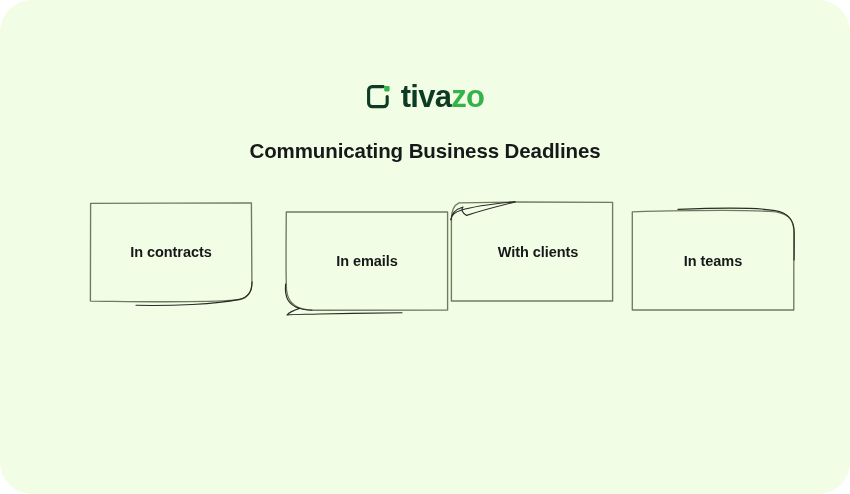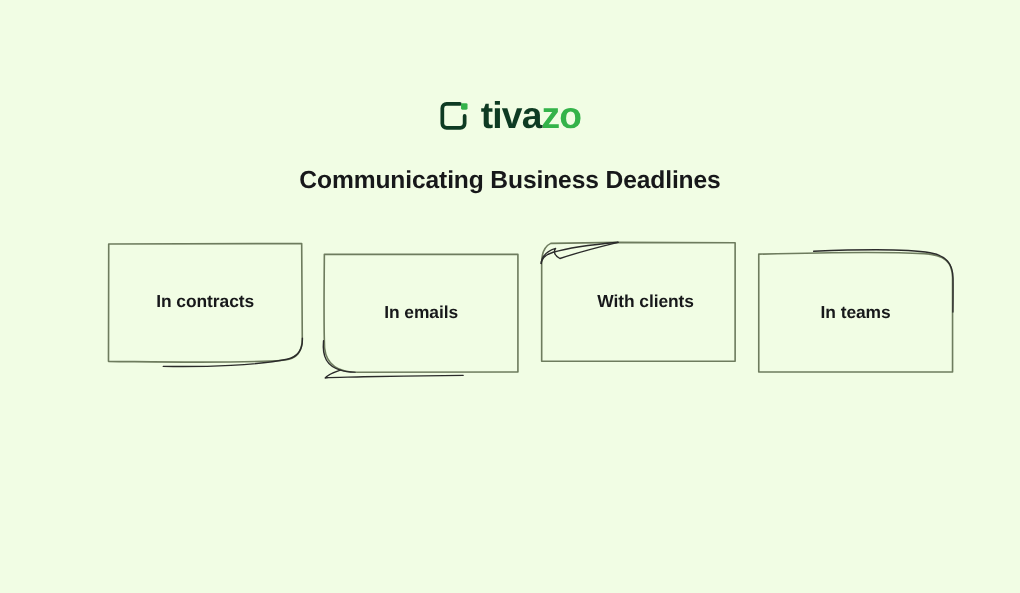--- a/index.html
+++ b/index.html
@@ -13,20 +13,21 @@
     overflow: hidden;
     font-family: "Liberation Sans", sans-serif;
   }
 
   #slide {
     position: relative;
     width: 850px;
     height: 494px;
     background: #F1FDE4;
     overflow: hidden;
+    border-radius: 32px;
   }
 
   
   #brand {
     position: absolute;
     left: 0;
     top: 76px;
     width: 850px;
     height: 40px;
     display: flex;
@@ -102,21 +103,21 @@
     font-size: 14.5px;
     font-weight: bold;
     color: #17181A;
     letter-spacing: -0.05px;
     padding: 0 8px;
     box-sizing: border-box;
   }
 
   
   #card-0 { left: 90px;  top: 203px; }
-  #card-1 { left: 270px; top: 212px; }
+  #card-1 { left: 286px; top: 212px; }
   #card-2 { left: 451px; top: 203px; }
   #card-3 { left: 632px; top: 212px; }
 </style>
 </head>
 <body>
 
 <div id="slide" style="background: rgb(241, 253, 228);">
 
   <div id="brand">
     <svg id="brand-mark" viewBox="0 0 26 26">

